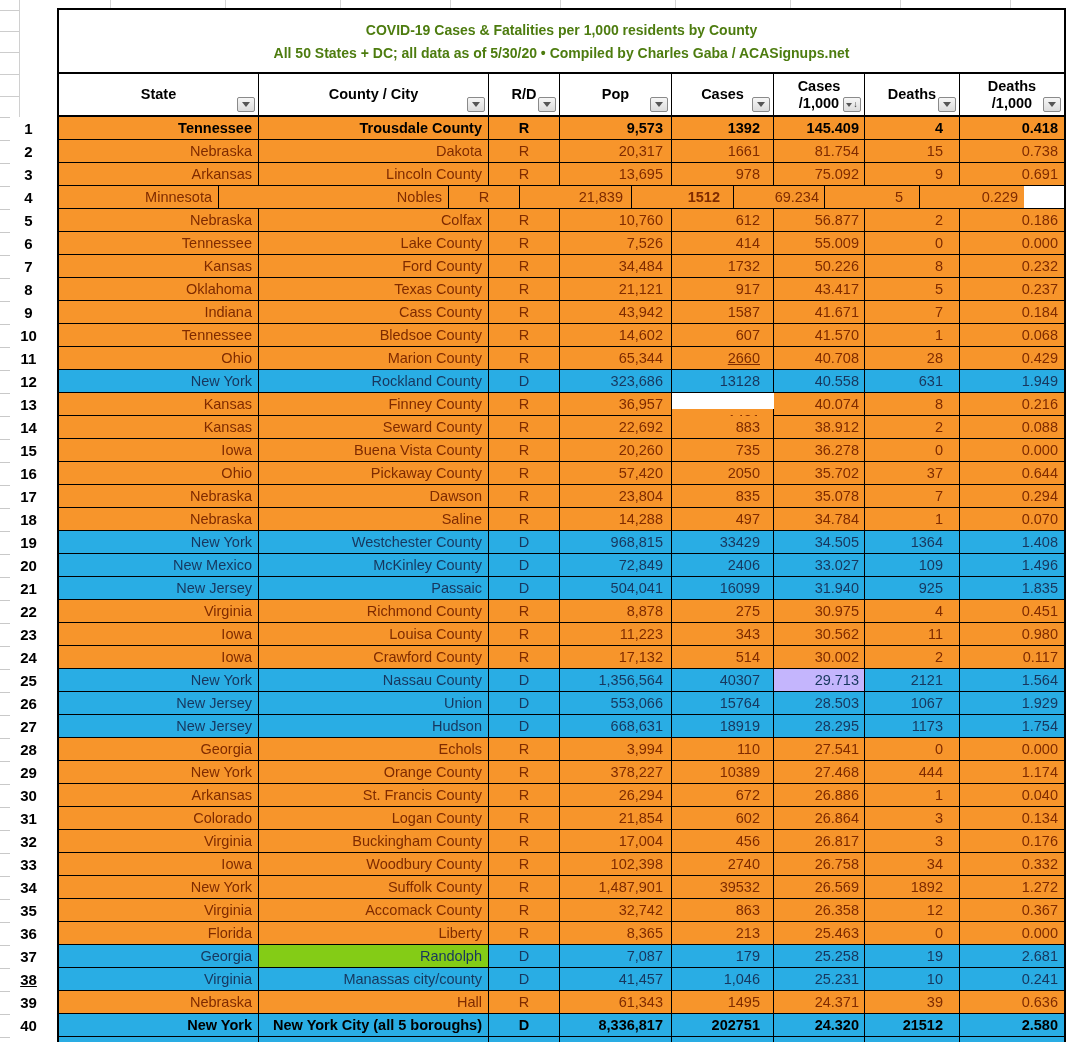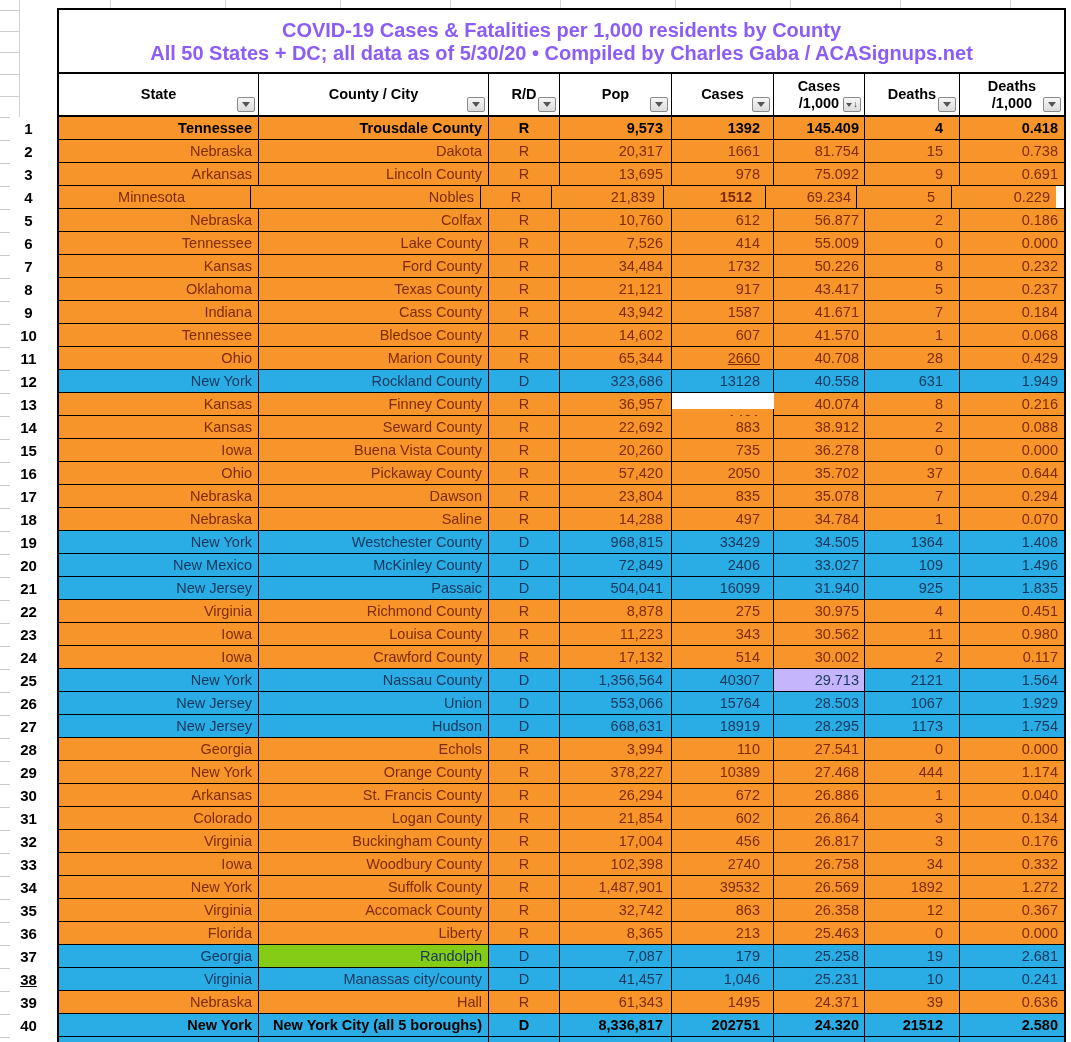--- a/index.html
+++ b/index.html
@@ -19,21 +19,21 @@
   
   .tbl{
     position:absolute;left:57px;top:8px;width:1009px;
     border:2px solid #000;border-bottom:none;box-sizing:border-box;background:#fff;
   }
   .title-cell{
     height:62px;border-bottom:2px solid #000;box-sizing:content-box;
     display:flex;flex-direction:column;align-items:center;justify-content:center;
     gap:1px;
   }
-  .title-cell div{font-size:20px;font-weight:bold;color:#8b5cf6;line-height:22px;}
+  .title-cell div{font-size:14px;font-weight:bold;color:#4d7c0f;line-height:22px;}
   .hdr-row{display:flex;height:41px;border-bottom:2px solid #000;}
   .hdr-cell{
     position:relative;box-sizing:border-box;border-right:1px solid #000;
     display:flex;flex-direction:column;align-items:center;justify-content:center;
     font-size:14.5px;font-weight:bold;color:#000;line-height:17px;background:#fff;
   }
   .hdr-cell:last-child{border-right:none;}
   .filter-btn{
     position:absolute;right:3px;bottom:3px;width:18px;height:15px;
     background:linear-gradient(#f6f6f6,#dcdcdc);
@@ -248,21 +248,21 @@
           <div class="dcell al-r6" style="width: 200px; background: rgb(247, 149, 43); color: rgb(127, 43, 0);">Arkansas</div>
           <div class="dcell al-r6" style="width: 230px; background: rgb(247, 149, 43); color: rgb(127, 43, 0);">Lincoln County</div>
           <div class="dcell al-c" style="width: 71px; background: rgb(247, 149, 43); color: rgb(127, 43, 0);">R</div>
           <div class="dcell al-r8" style="width: 112px; background: rgb(247, 149, 43); color: rgb(127, 43, 0);">13,695</div>
           <div class="dcell al-r13" style="width: 102px; background: rgb(247, 149, 43); color: rgb(127, 43, 0);">978</div>
           <div class="dcell al-r5" style="width: 91px; background: rgb(247, 149, 43); color: rgb(127, 43, 0);">75.092</div>
           <div class="dcell al-r16" style="width: 95px; background: rgb(247, 149, 43); color: rgb(127, 43, 0);">9</div>
           <div class="dcell al-r6" style="width: 104px; background: rgb(247, 149, 43); color: rgb(127, 43, 0);">0.691</div>
         </div>
         <div class="drow">
-          <div class="dcell al-r6" style="width: 192px; background: rgb(247, 149, 43); color: rgb(127, 43, 0); text-align: center;">Minnesota</div>
+          <div class="dcell al-r6" style="width: 160px; background: rgb(247, 149, 43); color: rgb(127, 43, 0);">Minnesota</div>
           <div class="dcell al-r6" style="width: 230px; background: rgb(247, 149, 43); color: rgb(127, 43, 0);">Nobles</div>
           <div class="dcell al-c" style="width: 71px; background: rgb(247, 149, 43); color: rgb(127, 43, 0);">R</div>
           <div class="dcell al-r8" style="width: 112px; background: rgb(247, 149, 43); color: rgb(127, 43, 0);">21,839</div>
           <div class="dcell al-r13" style="width: 102px; background: rgb(247, 149, 43); color: rgb(127, 43, 0); font-weight: bold;">1512</div>
           <div class="dcell al-r5" style="width: 91px; background: rgb(247, 149, 43); color: rgb(127, 43, 0);">69.234</div>
           <div class="dcell al-r16" style="width: 95px; background: rgb(247, 149, 43); color: rgb(127, 43, 0);">5</div>
           <div class="dcell al-r6" style="width: 104px; background: rgb(247, 149, 43); color: rgb(127, 43, 0);">0.229</div>
         </div>
         <div class="drow">
           <div class="dcell al-r6" style="width: 200px; background: rgb(247, 149, 43); color: rgb(127, 43, 0);">Nebraska</div>

